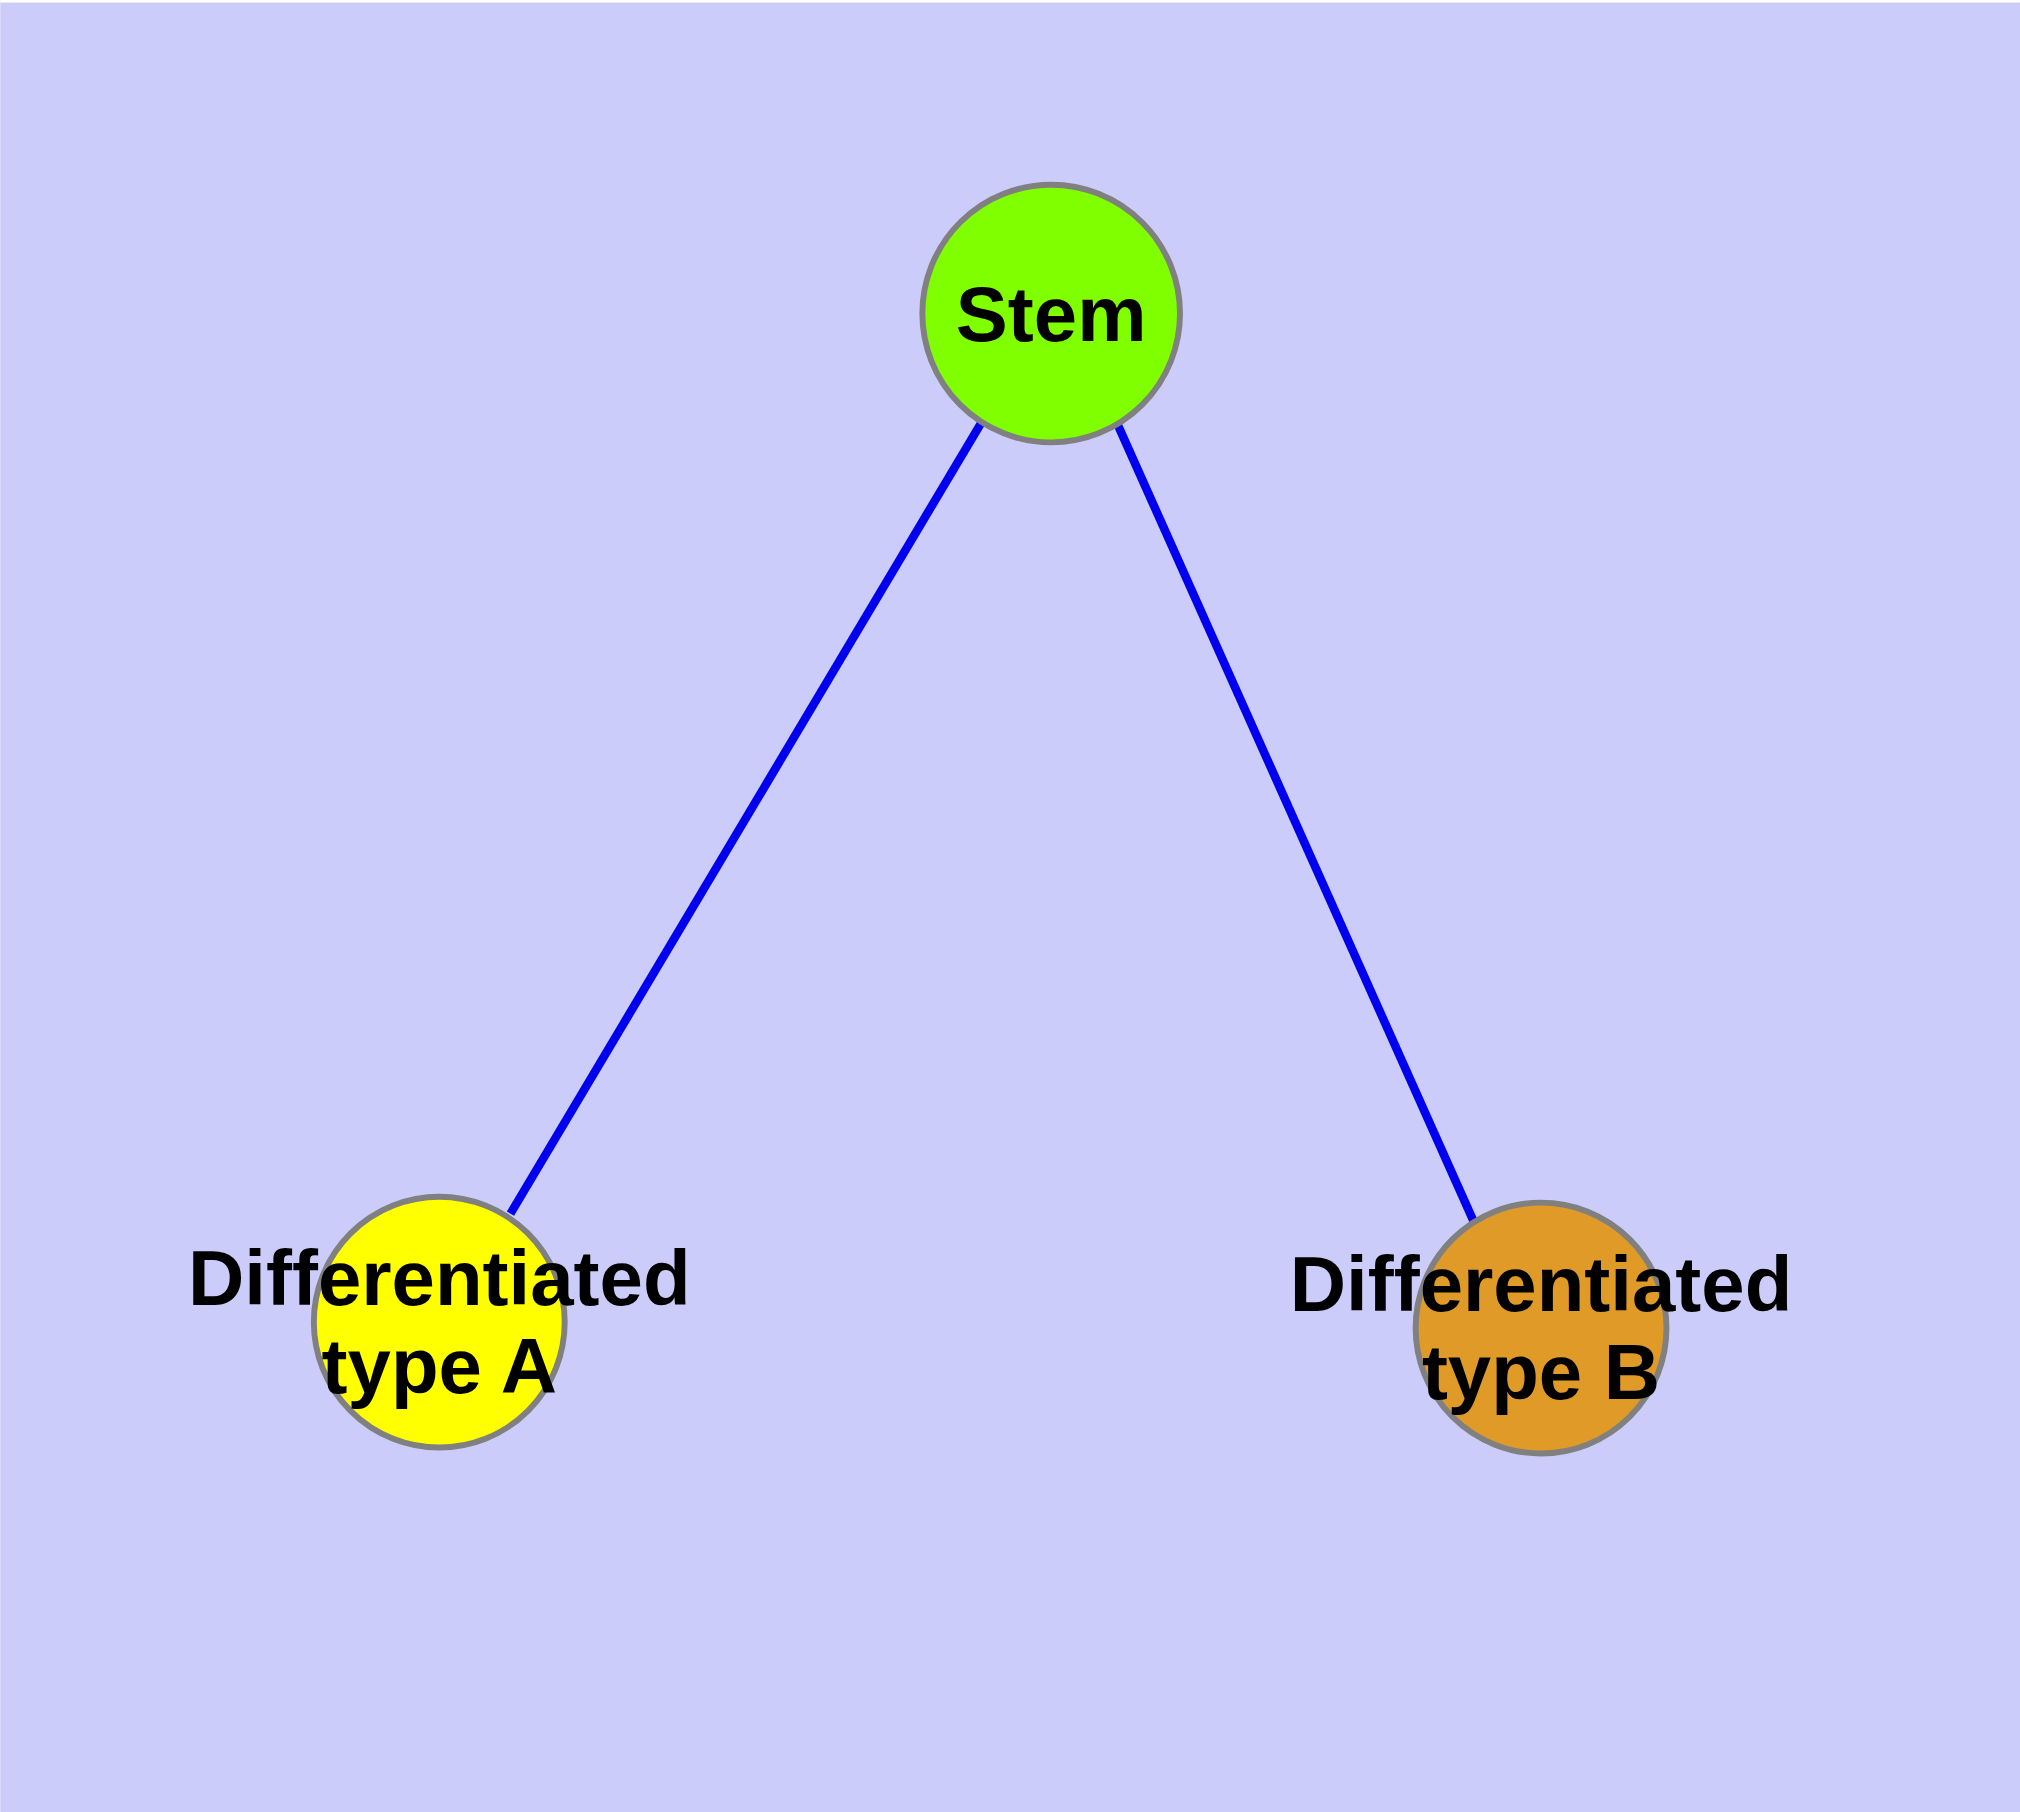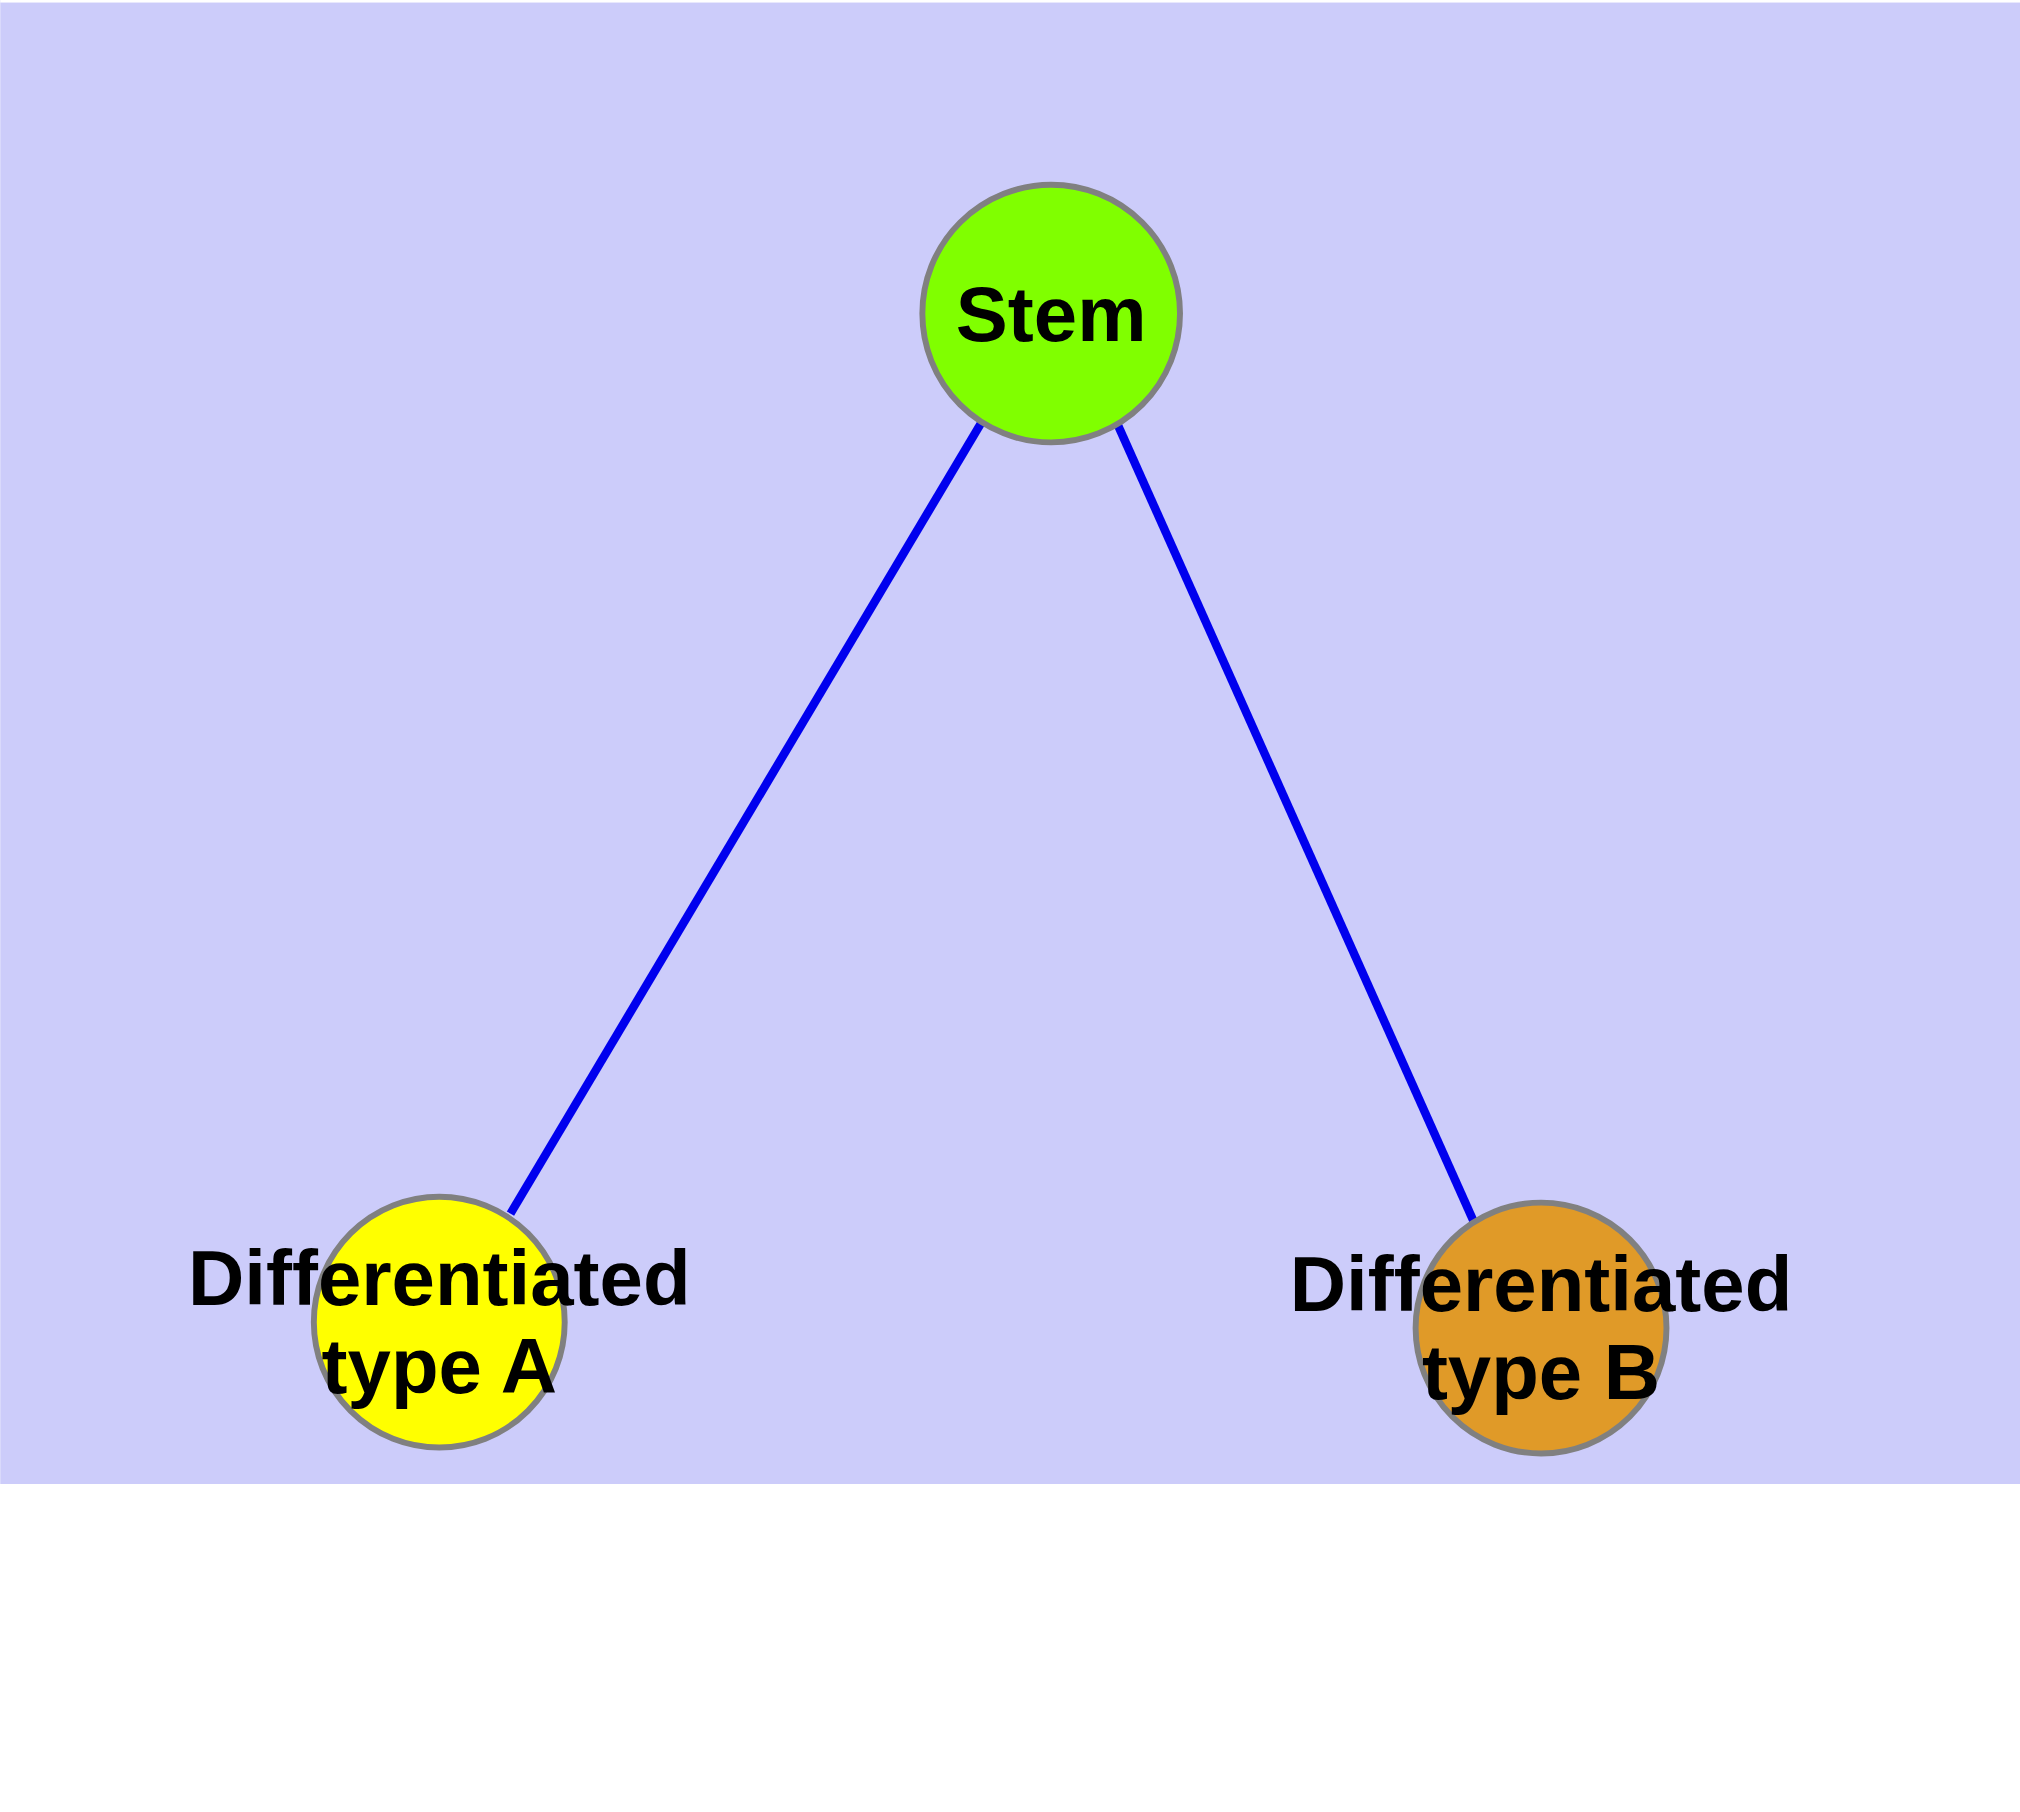--- a/index.html
+++ b/index.html
@@ -29,21 +29,21 @@
     font-size: 92px;
     fill: #000000;
     text-anchor: middle;
     dominant-baseline: auto;
     white-space: pre;
   }
 </style>
 </head>
 <body>
 
-<div id="canvas" style="width: 2021px; height: 1484px;">
+<div id="canvas" style="width: 2021px; height: 1812px;">
   <svg id="graph-svg" viewBox="0 0 2384 2138" style="width: 2021px; height: 1812px;">
 
     <rect id="bg-rect" x="0" y="0" width="2384" height="2138" fill="#CCCCFA"></rect>
     <rect id="top-strip" x="0" y="0" width="2384" height="3" fill="#FFFFFF"></rect>
 
     <g id="edges-group">
       <line id="edge-0" x1="1158" y1="498" x2="602" y2="1432" stroke="#0000EE" stroke-width="10" stroke-linecap="butt"></line>
       <line id="edge-1" x1="1318" y1="500" x2="1738" y2="1440" stroke="#0000EE" stroke-width="10" stroke-linecap="butt"></line>
     </g>
 

